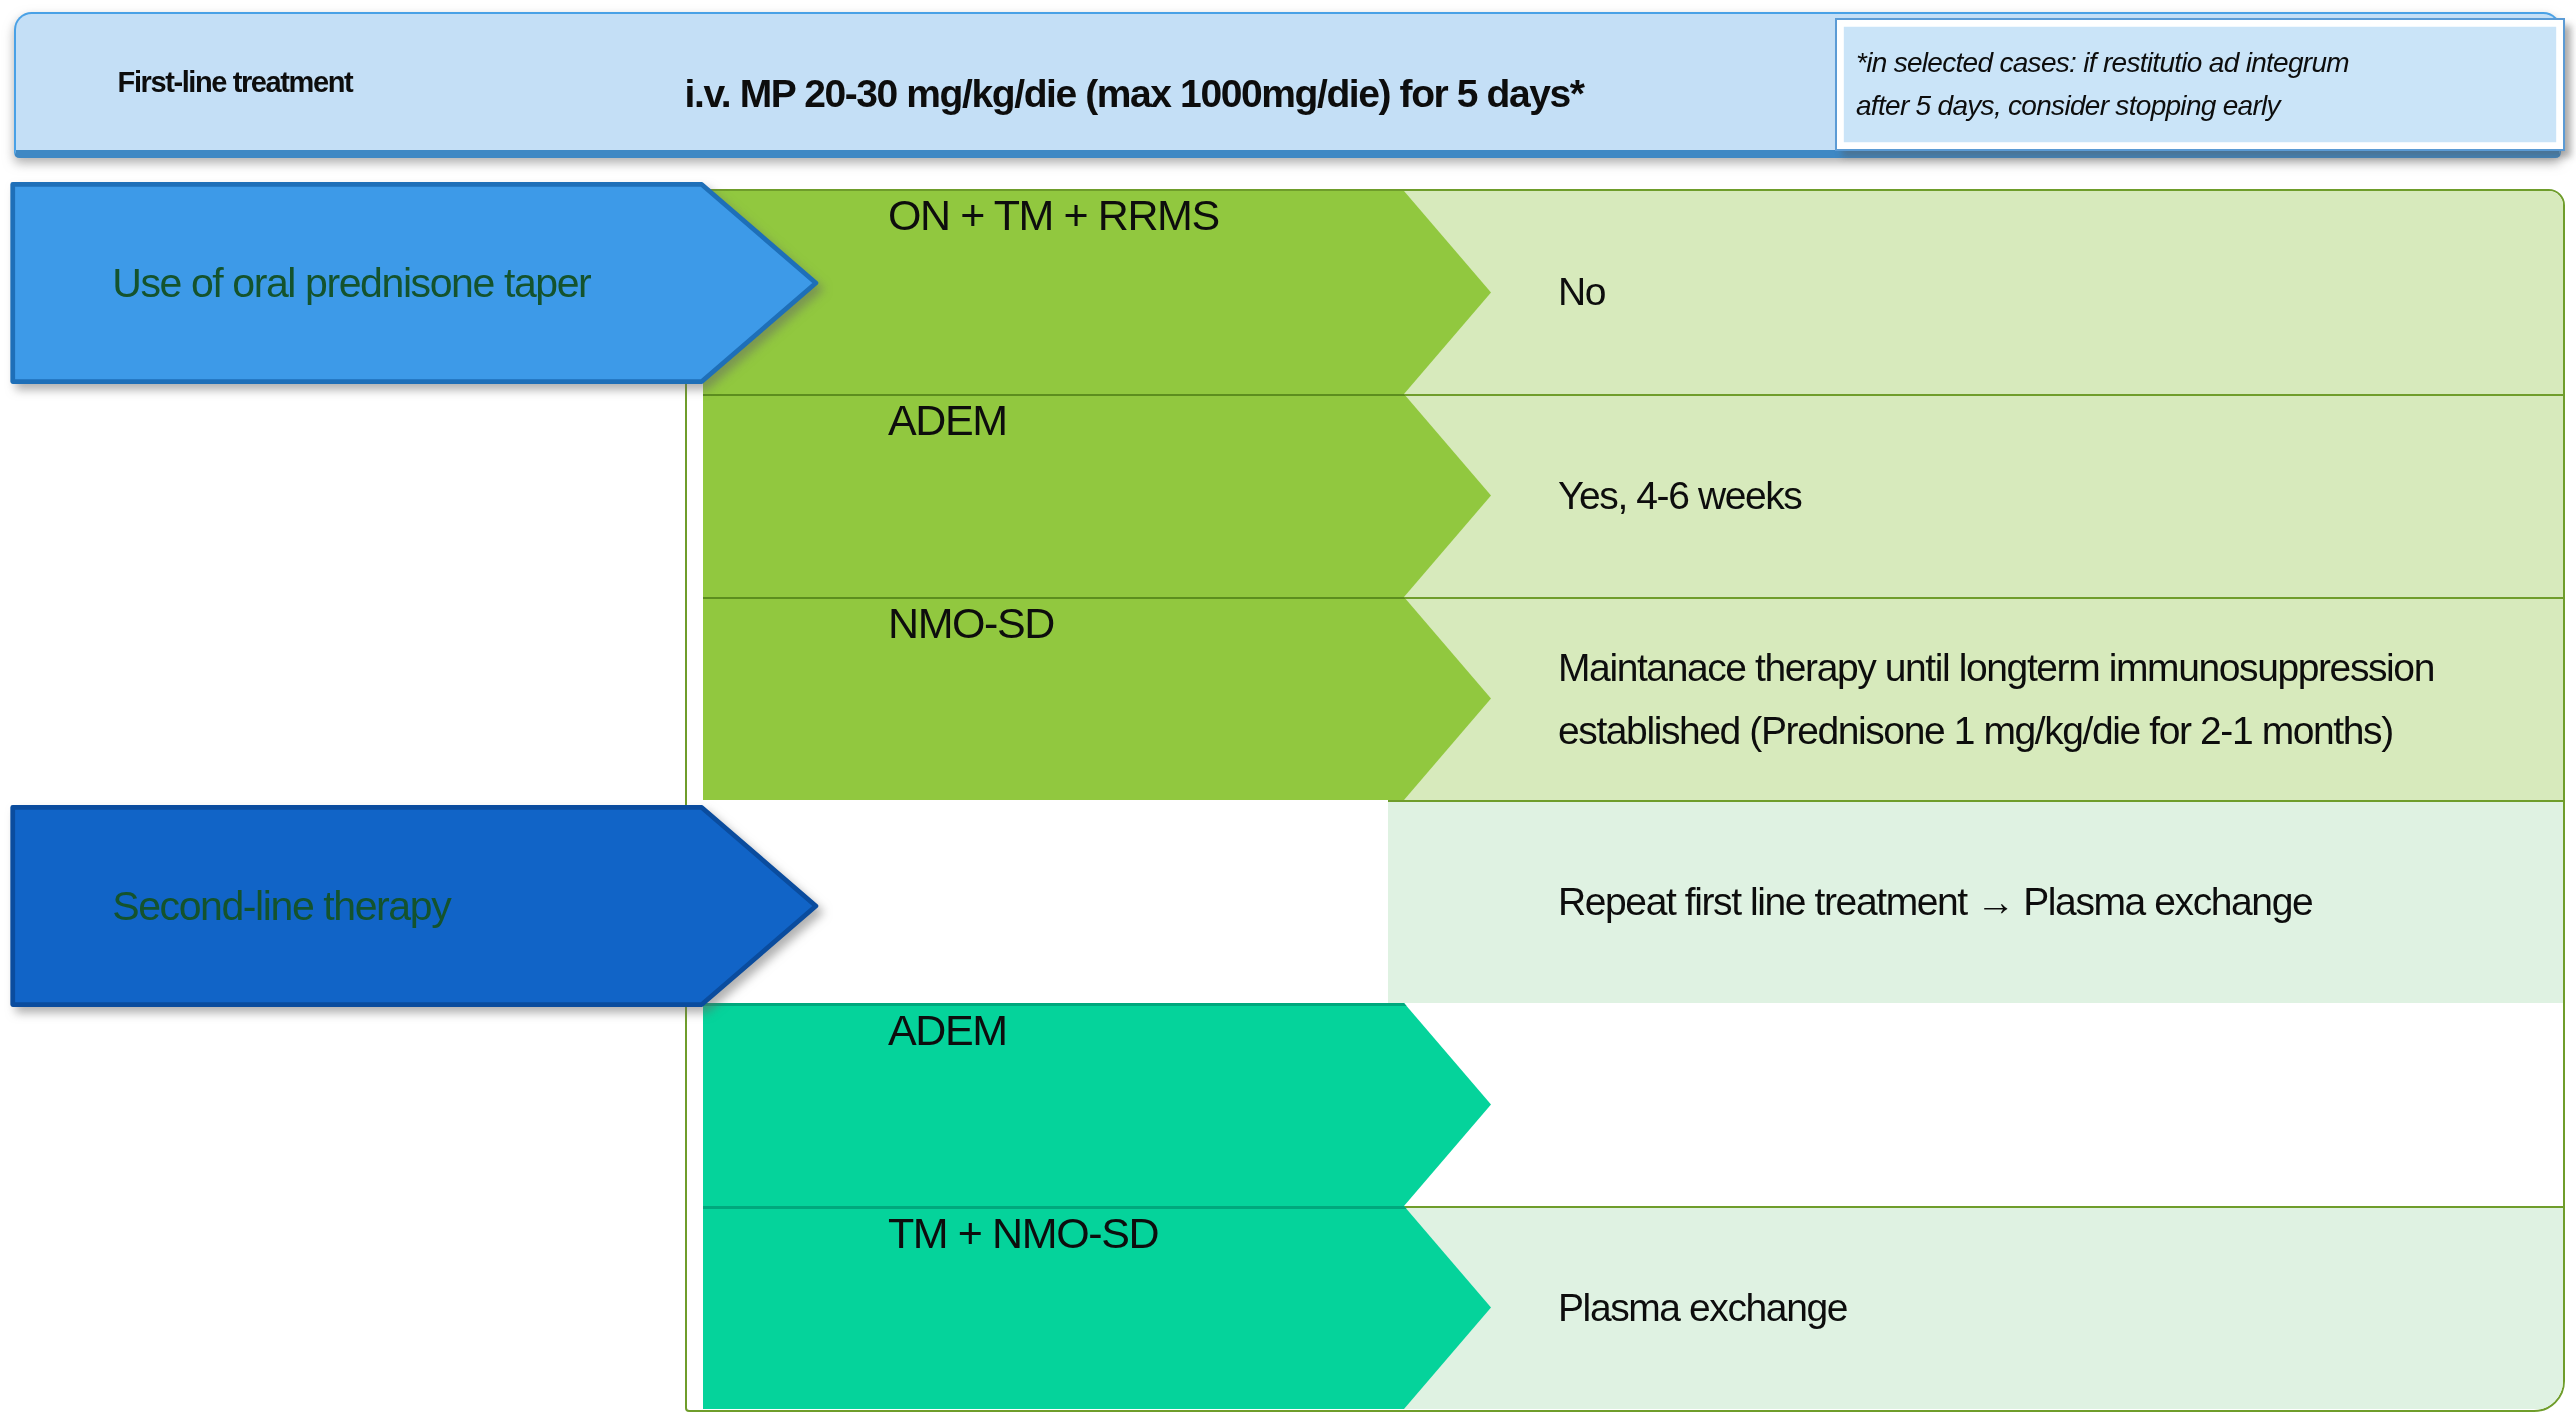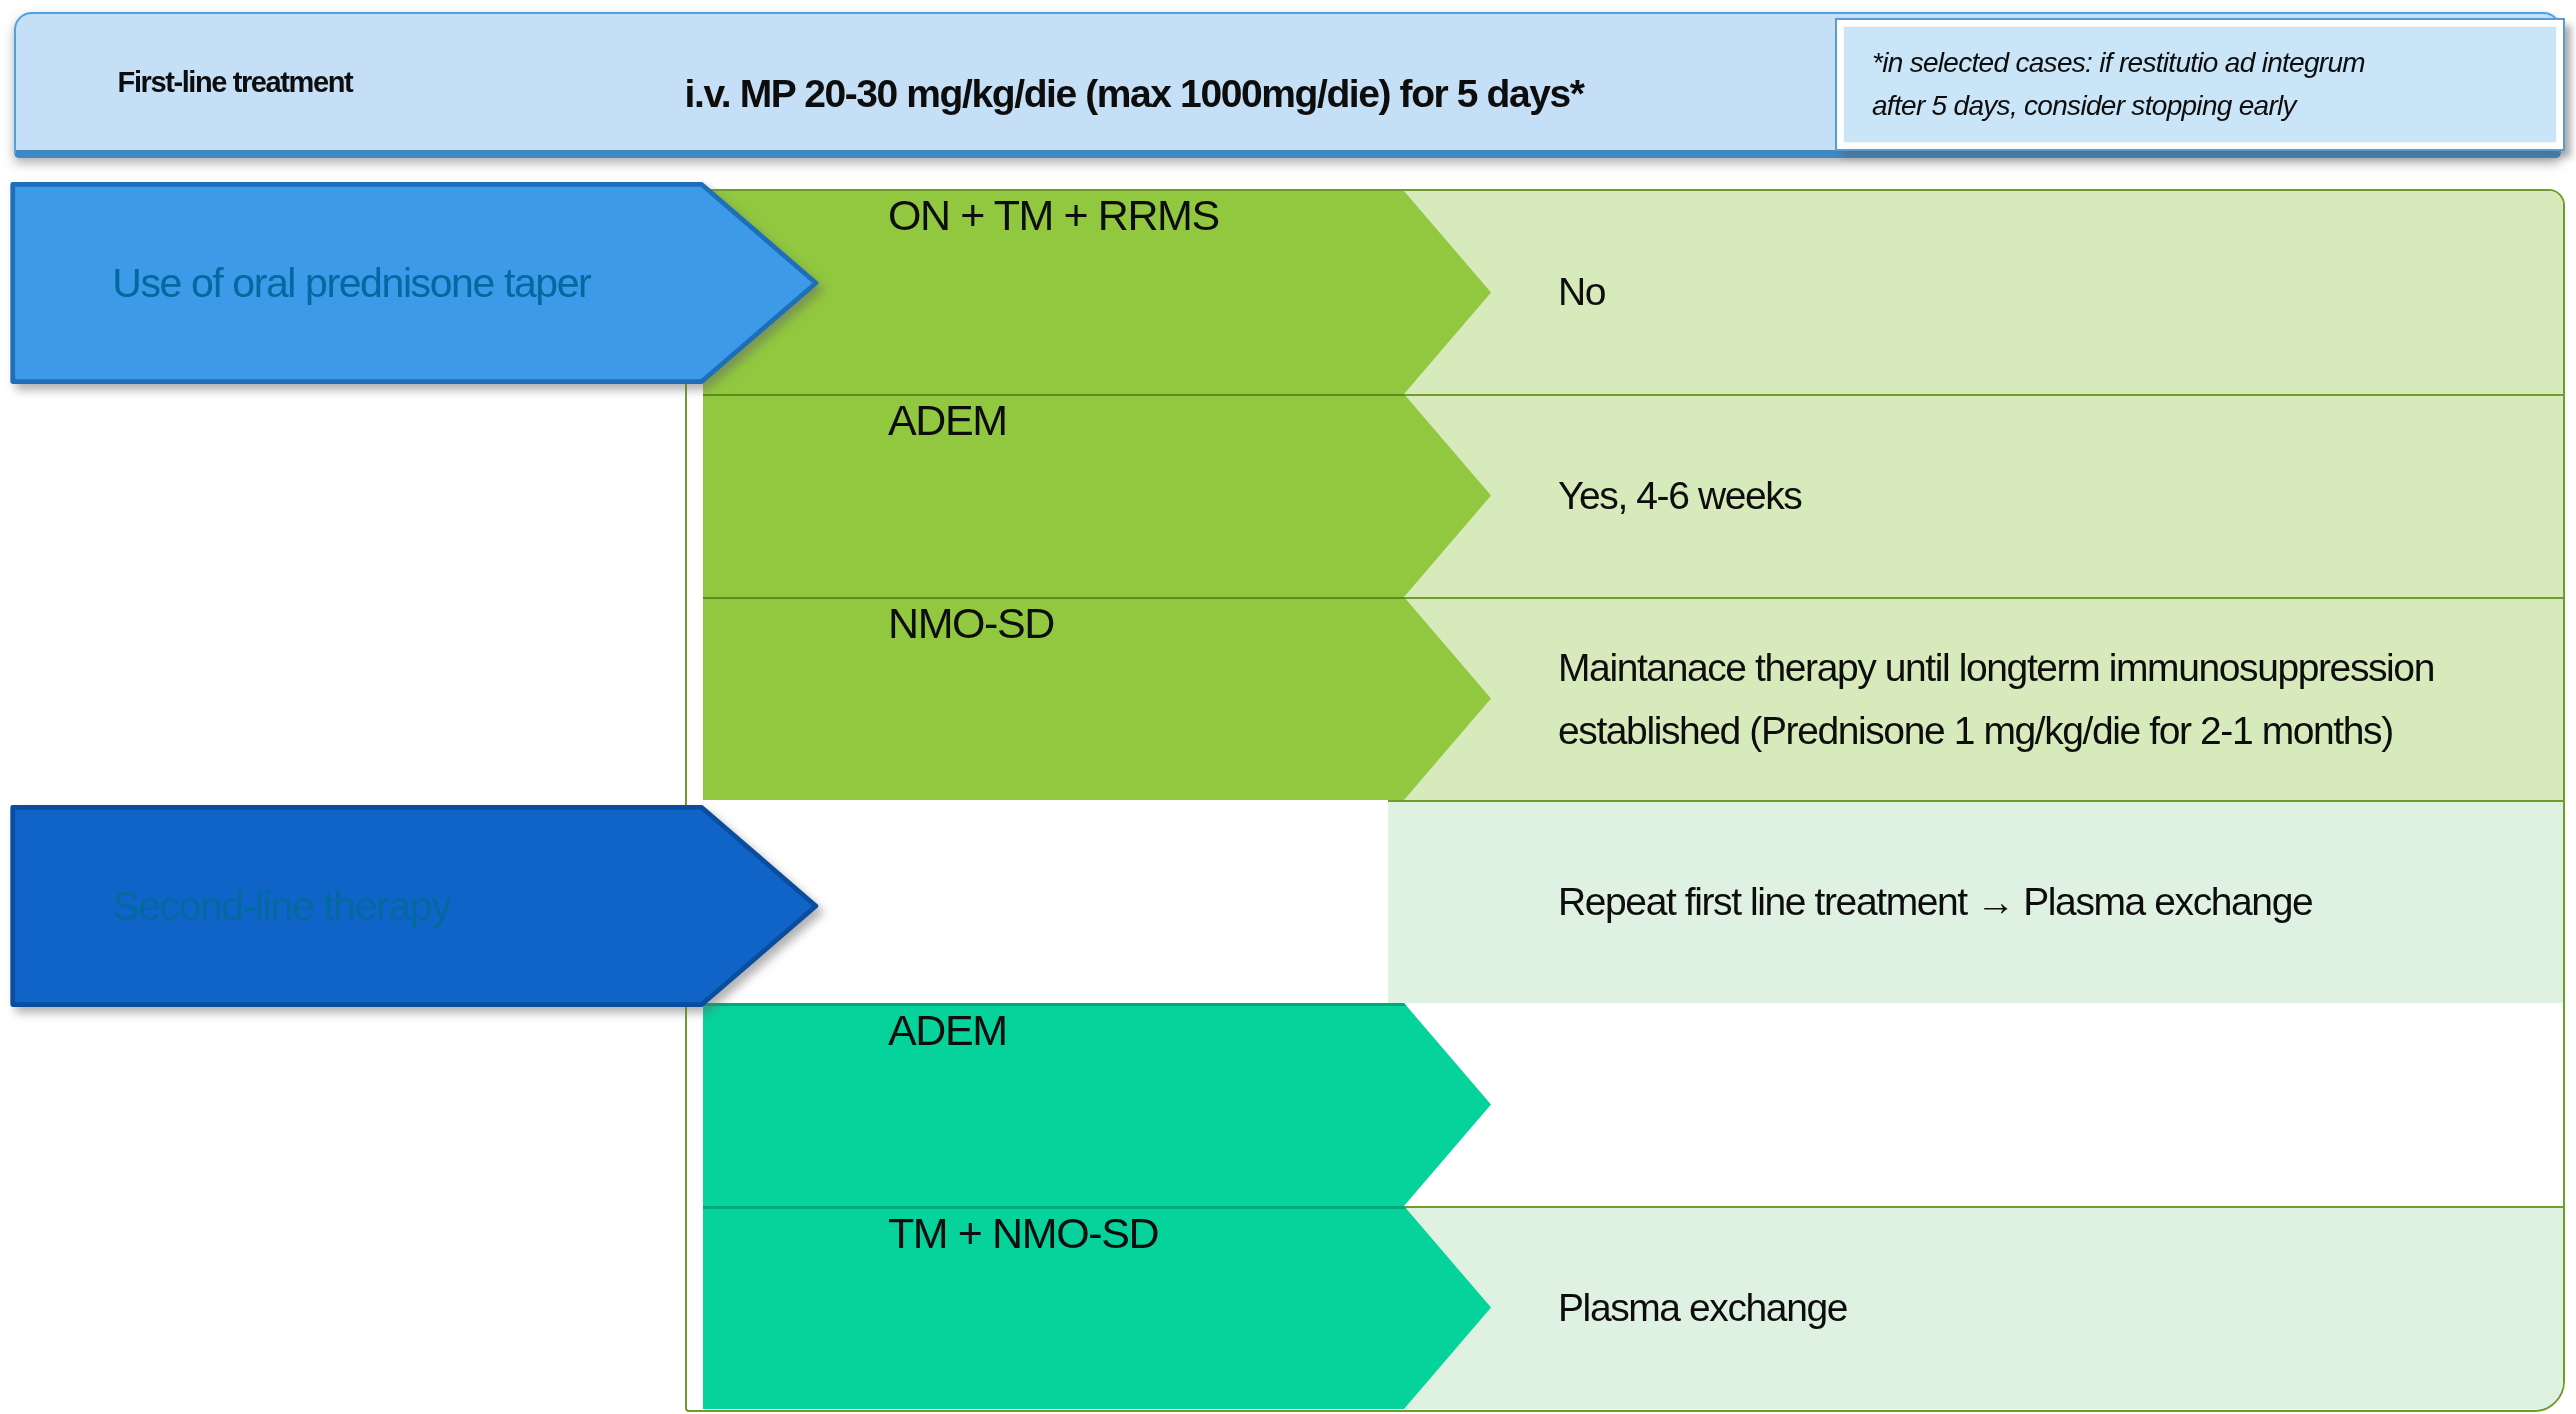--- a/index.html
+++ b/index.html
@@ -31,21 +31,21 @@
     font-size:39px;font-weight:bold;letter-spacing:-1.4px;
   }
   
   .footnote{
     position:absolute;left:1835px;top:17.7px;width:730px;height:133px;
     background:#cae4f8;
     border:2.7px solid #5b9bd5;
     box-shadow:inset 0 0 0 6.8px #ffffff, 6.8px 6.8px 6.8px rgba(90,90,90,.45);
     box-sizing:border-box;
     display:flex;flex-direction:column;justify-content:center;
-    padding-left:35px;
+    padding-left:19px;
     font-style:italic;font-size:28px;line-height:1.55;letter-spacing:-0.7px;
   }
   
   .rows{
     position:absolute;left:685px;top:189px;width:1880px;height:1223px;
     border:2px solid #6f9d2b;
     border-radius:4.1px 16.3px 31px 4.1px;
     box-sizing:border-box;
     overflow:hidden;
     z-index:1;
@@ -77,21 +77,21 @@
   .div-olive-right .cell-right{border-top:2.7px solid #6f9d2b;}
   
   .big-arrow{
     position:absolute;left:10.2px;width:812px;height:204px;z-index:5;
     filter:drop-shadow(5.4px 6.1px 4.8px rgba(100,100,100,.5));
   }
   .big-arrow svg{position:absolute;left:0;top:0;}
   .big-arrow .arrow-text{
     position:absolute;left:102px;top:0;height:100%;width:612px;
     display:flex;align-items:center;
-    color:#0369a1;font-size:41px;letter-spacing:-1.4px;
+    color:#14532d;font-size:41px;letter-spacing:-1.4px;
   }
   .arrow-taper{top:181px;}
   .arrow-second{top:804px;}
 </style>
 </head>
 <body>
 
 <div class="page">
 
   <div class="banner">

